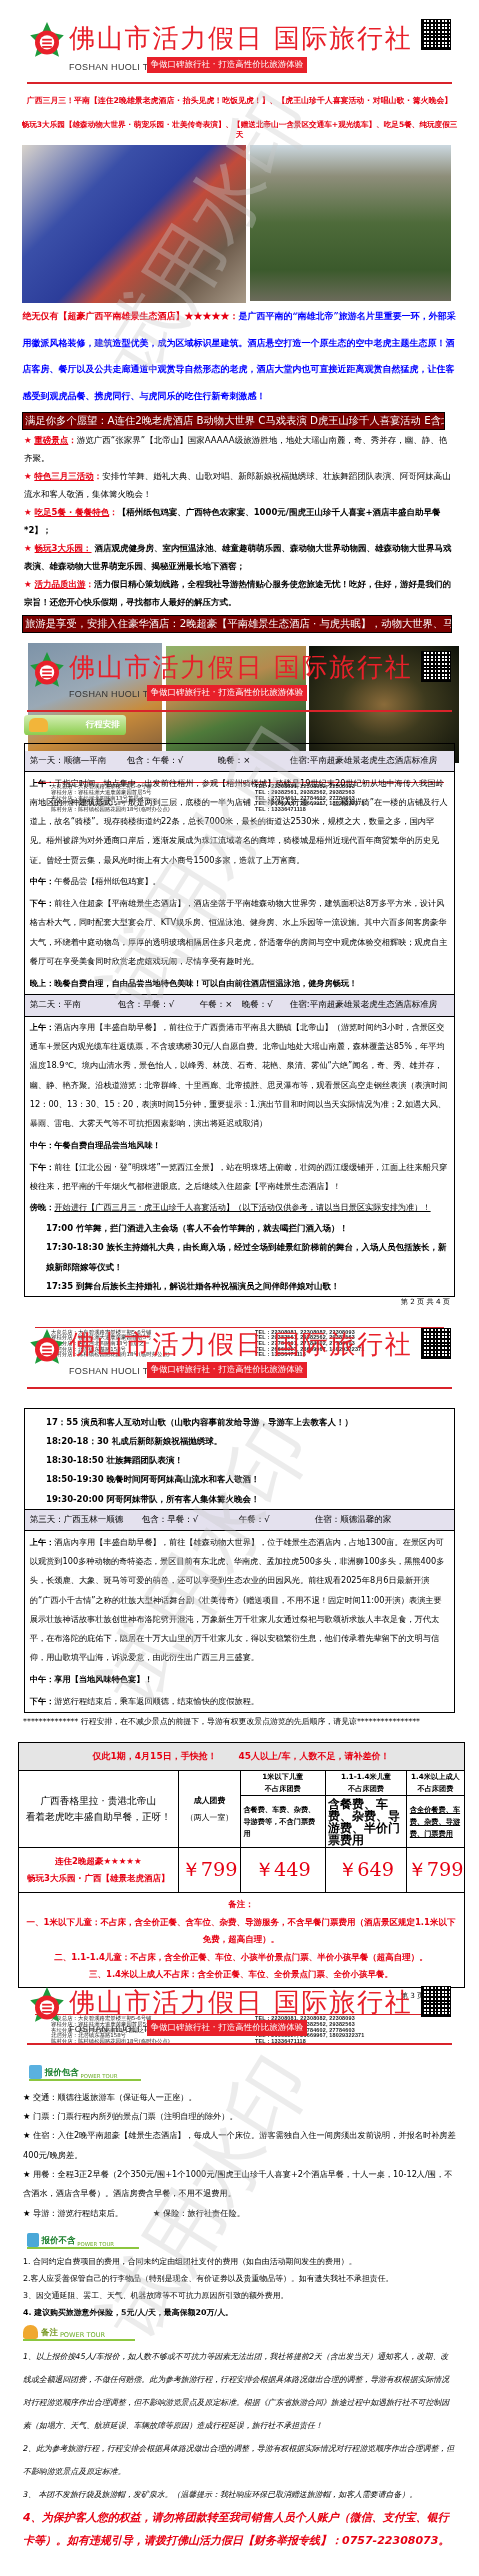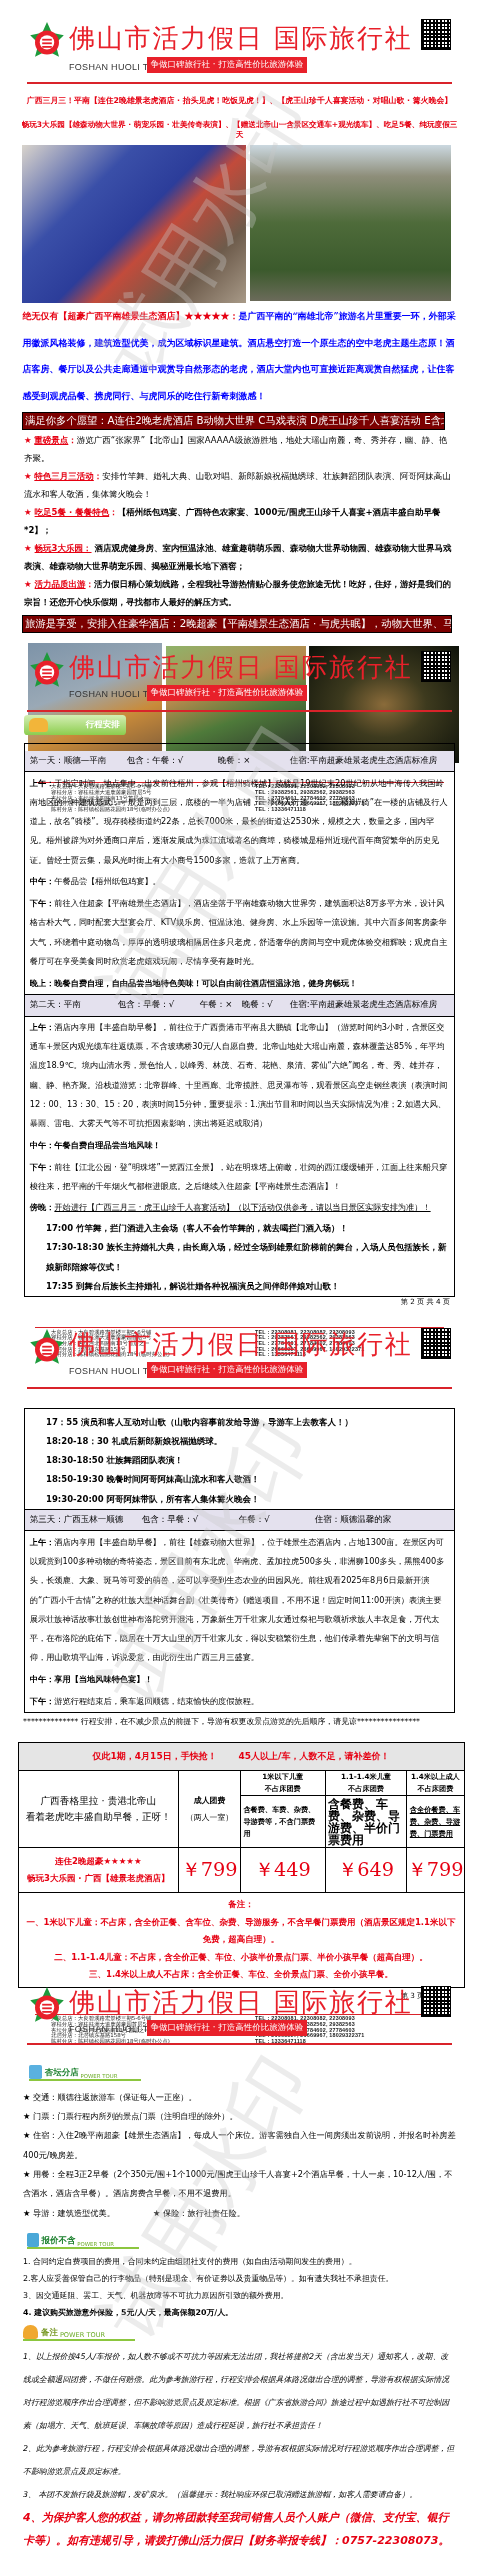--- a/index.html
+++ b/index.html
@@ -334,30 +334,30 @@
     </svg>
     <div class="title" style="top:-2.4px;">佛山市活力假日 国际旅行社</div>
     <div class="en" style="top:37px;">FOSHAN HUOLI TOUR CO.,LTD</div>
     <div class="slogan" style="top:33px;">争做口碑旅行社 · 打造高性价比旅游体验</div>
     <div class="qr" style="top:-1.2px;"></div>
     <div class="rule" style="top:56px;"></div>
   </div>
 
   <div class="tag-icon" style="margin-top:3.6px;">
     <span style="display:inline-block;width:13.3px;height:13.3px;background:#5ab1e0;border-radius:1.8px;margin-right:2.4px;"></span>
-    <span>杏坛分店</span>
+    <span>报价包含</span>
       <span class="pt">POWER TOUR</span>
   </div>
   <div class="list" style="margin-top:7.2px;">
     <div>★ 交通：顺德往返旅游车（保证每人一正座）。</div>
     <div>★ 门票：门票行程内所列的景点门票（注明自理的除外）。</div>
     <div>★ 住宿：入住2晚平南超豪【雄景生态酒店】，每成人一个床位。游客需独自入住一间房须出发前说明，并报名时补房差400元/晚房差。</div>
     <div>★ 用餐：全程3正2早餐（2个350元/围+1个1000元/围虎王山珍千人喜宴+2个酒店早餐，十人一桌，10-12人/围，不含酒水，酒店含早餐）。酒店房费含早餐，不用不退费用。</div>
     <div style="display:flex;">
-      <span style="width:130px;">★ 导游：建筑造型优美。</span>
+      <span style="width:130px;">★ 导游：游览行程结束后。</span>
       <span>★ 保险：旅行社责任险。</span>
     </div>
   </div>
 
   <div class="tag-icon" style="margin-top:8.5px;margin-left:27px;">
     <span style="display:inline-block;width:12px;height:14.5px;background:#4aa8d8;border-radius:1.8px;margin-right:2.4px;"></span>
     <span>报价不含</span>
       <span class="pt">POWER TOUR</span>
   </div>
   <div class="list" style="margin-top:3.6px;font-size:7.9px;line-height:17px;">

